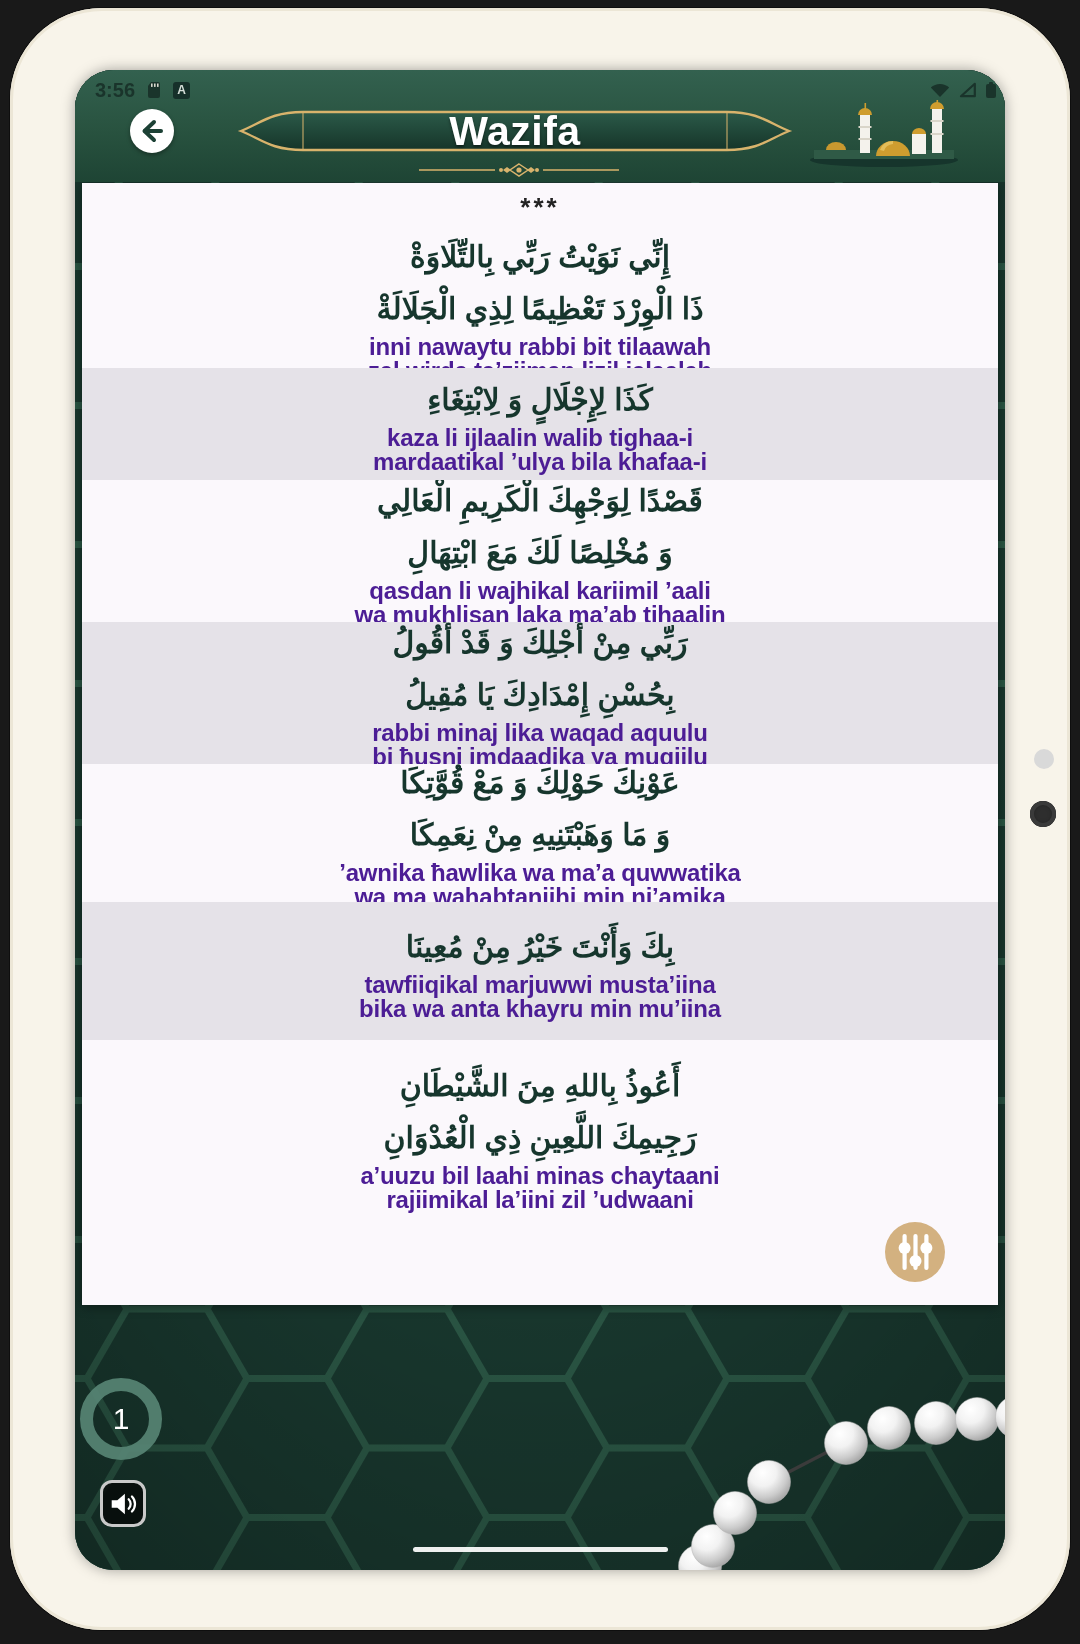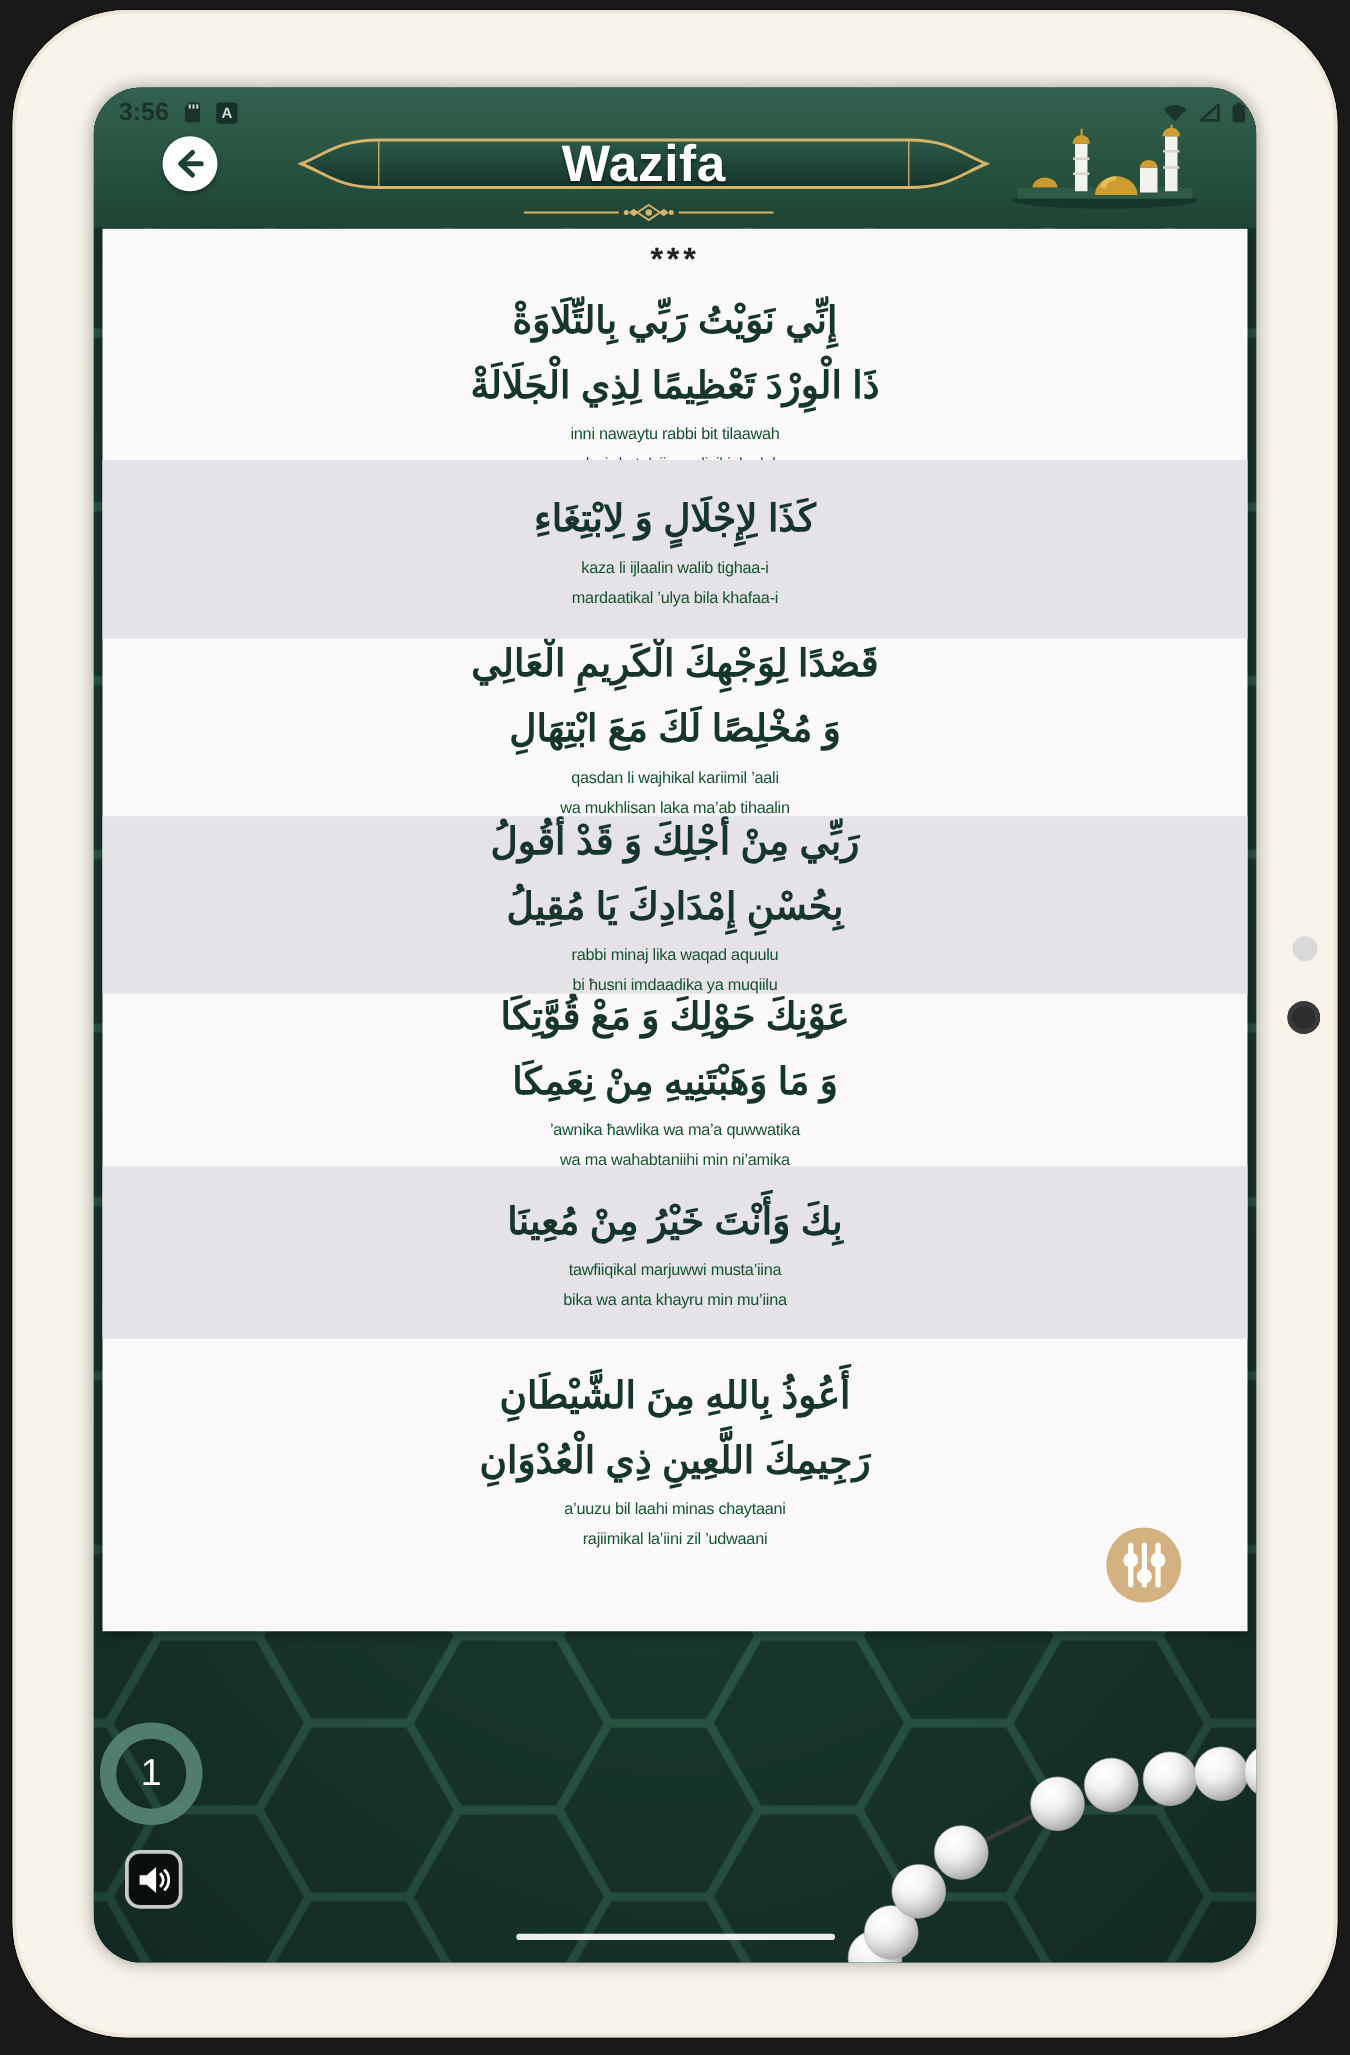--- a/index.html
+++ b/index.html
@@ -42,21 +42,21 @@
          box-shadow:0 2px 10px rgba(0,0,0,.4);}
   .vrow{display:flex;flex-direction:column;align-items:center;justify-content:center;
         overflow:hidden;flex:none;}
   .vrow.gray{background:#e5e2e8;}
   .vrow.first{justify-content:flex-start;padding-top:8px;}
   .vrow.last{flex:1;justify-content:flex-start;padding-top:20px;position:relative;}
   .sep{font-size:26px;font-weight:700;color:#222222;letter-spacing:3px;line-height:32px;
        margin:0 0 8px 0;}
   .ar{font-size:30px;font-weight:600;color:#16362d;line-height:46px;margin:3px;direction:rtl;
       white-space:nowrap;}
-  .tr{font-size:13px;font-weight:400;color:#14532d;line-height:24px;margin:0;
+  .tr{font-size:24px;font-weight:700;color:#4c1d95;line-height:24px;margin:0;
       letter-spacing:-.2px;white-space:nowrap;}
   .settings-btn{position:absolute;right:52px;bottom:22px;width:62px;height:62px;border:none;
                 background:transparent;padding:0;cursor:pointer;}
   
   .counter{position:absolute;left:5px;top:1308px;width:82px;height:82px;border-radius:50%;
            border:13px solid rgba(86,131,115,.93);box-sizing:border-box;z-index:3;
            display:flex;align-items:center;justify-content:center;}
   .counter span{color:#ffffff;font-size:30px;font-weight:400;}
   .sound-btn{position:absolute;left:25px;top:1410px;width:46px;height:47px;border-radius:12px;
              background:rgba(7,10,9,.85);border:3px solid #c9c9c9;box-sizing:border-box;
@@ -180,21 +180,21 @@
       <div class="panel">
 
         <section class="vrow first" style="height:177px">
           <p class="sep">***</p>
           <p class="ar" dir="rtl">إِنِّي نَوَيْتُ رَبِّي بِالتِّلَاوَةْ</p>
           <p class="ar" dir="rtl">ذَا الْوِرْدَ تَعْظِيمًا لِذِي الْجَلَالَةْ</p>
           <p class="tr">inni nawaytu rabbi bit tilaawah</p>
           <p class="tr">zal wirda ta’ziiman lizil jalaalah</p>
         </section>
 
-        <section class="vrow gray" style="height:143px">
+        <section class="vrow gray" style="height:112px">
           <p class="ar" dir="rtl">كَذَا لِإِجْلَالٍ وَ لِابْتِغَاءِ</p>
           <p class="tr">kaza li ijlaalin walib tighaa-i</p>
           <p class="tr">mardaatikal ’ulya bila khafaa-i</p>
         </section>
 
         <section class="vrow" style="height:142px">
           <p class="ar" dir="rtl">قَصْدًا لِوَجْهِكَ الْكَرِيمِ الْعَالِي</p>
           <p class="ar" dir="rtl">وَ مُخْلِصًا لَكَ مَعَ ابْتِهَالِ</p>
           <p class="tr">qasdan li wajhikal kariimil ’aali</p>
           <p class="tr">wa mukhlisan laka ma’ab tihaalin</p>

